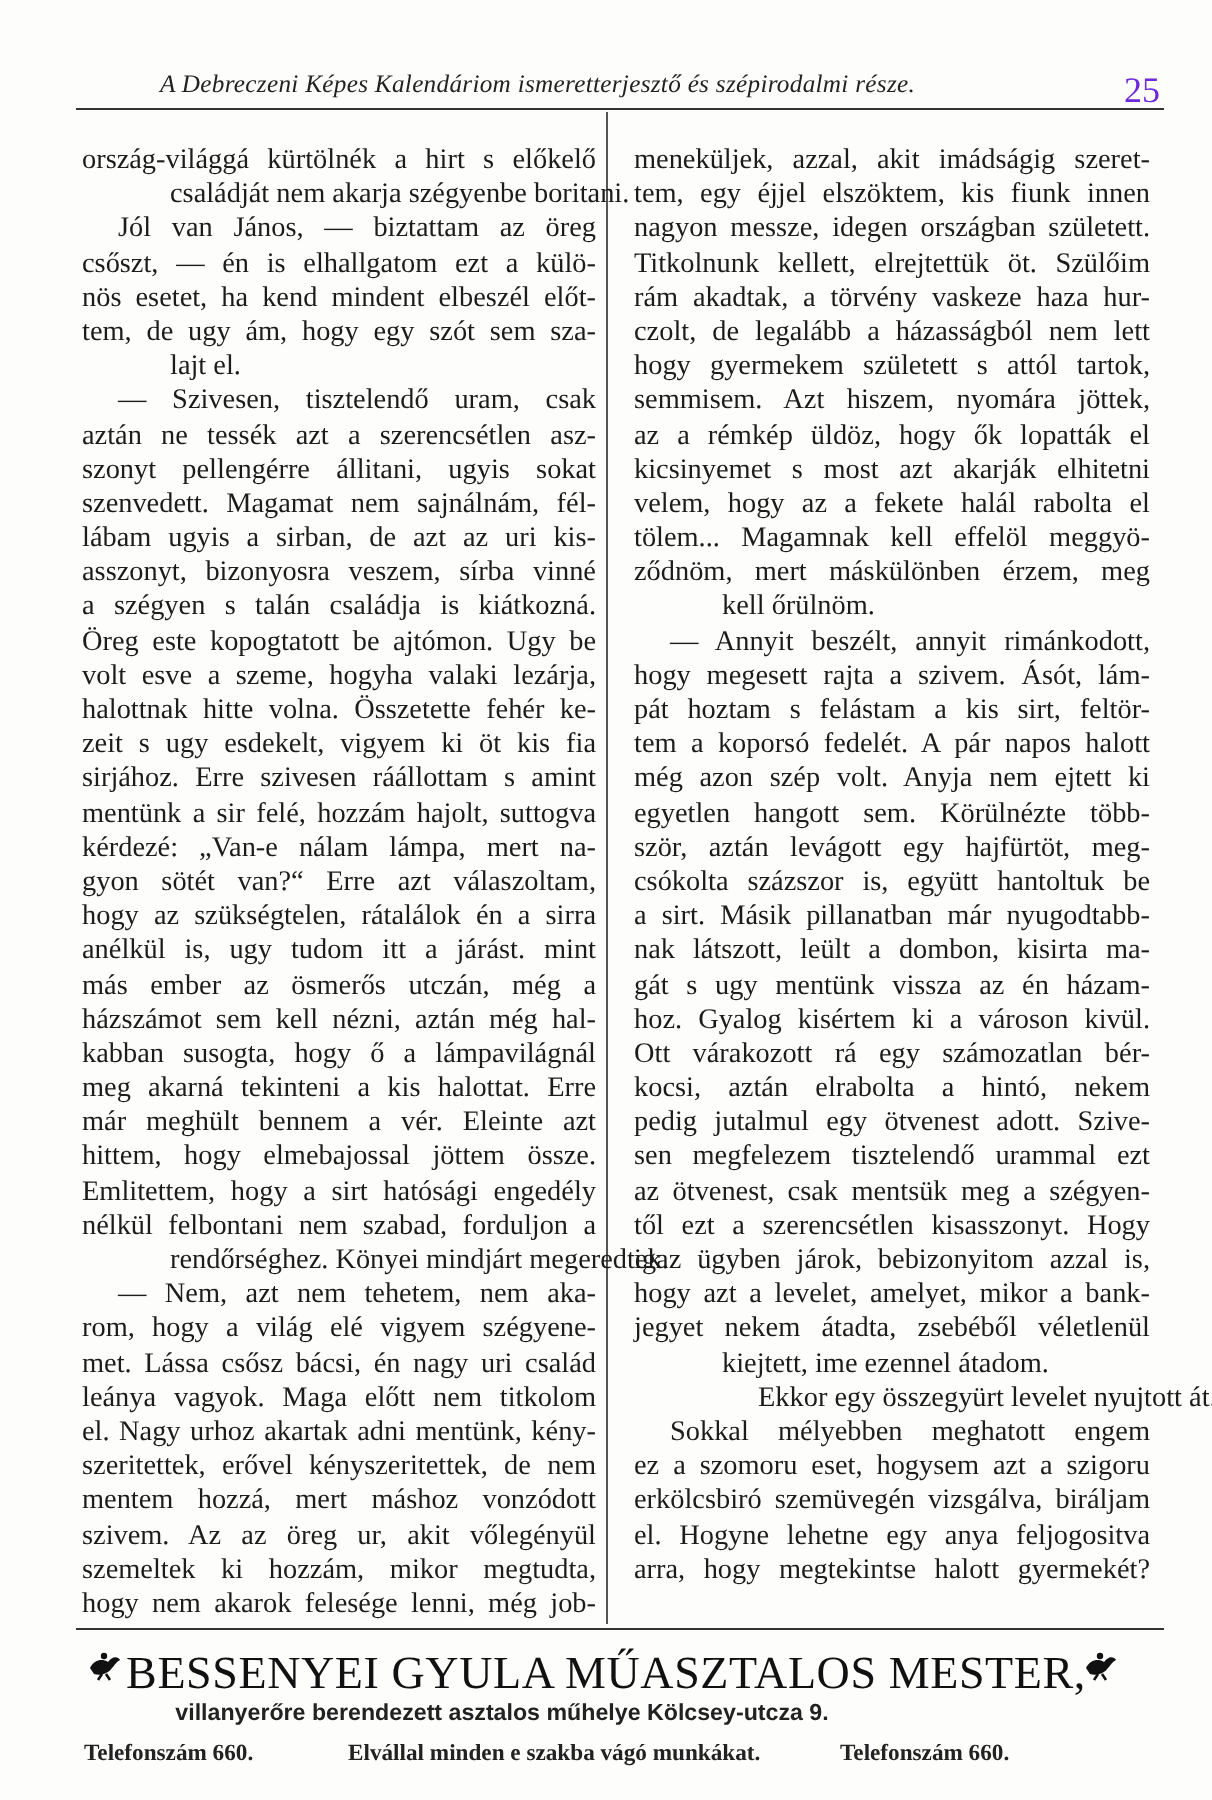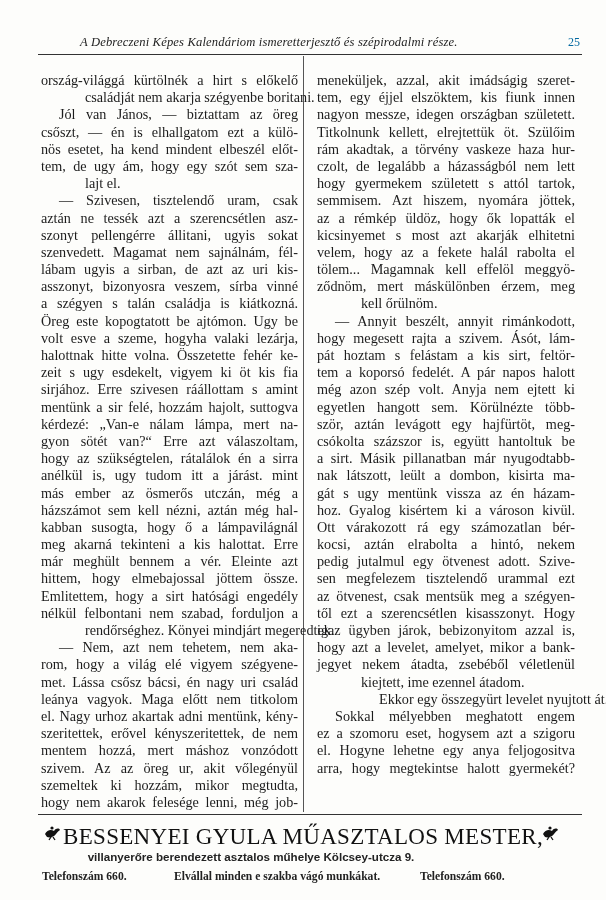--- a/index.html
+++ b/index.html
@@ -11,21 +11,21 @@
     position: absolute; left: 38px; top: 32px; width: 544px; height: 22px;
     border-bottom: 1.5px solid #333;
   }
   .header-title {
     position: absolute; left: 42px; top: 3px;
     font-family: "Liberation Serif", serif; font-style: italic;
     font-size: 12.6px; letter-spacing: 0.15px; color: #222;
   }
   .page-number {
     position: absolute; right: 2px; top: 3px;
-    font-family: "Liberation Serif", serif; font-size: 12px; color: #0369a1;
+    font-family: "Liberation Serif", serif; font-size: 18px; color: #6d28d9;
   }
   .divider {
     position: absolute; left: 303px; top: 56px; width: 1px; height: 756px;
     background: #555;
   }
   .col {
     position: absolute; top: 72px; width: 257px;
     font-family: "Liberation Serif", serif;
     font-size: 14.2px; line-height: 17.2px;
   }
@@ -156,20 +156,21 @@
       <span class="line">sen megfelezem tisztelendő urammal ezt</span>
       <span class="line">az ötvenest, csak mentsük meg a szégyen-</span>
       <span class="line">től ezt a szerencsétlen kisasszonyt. Hogy</span>
       <span class="line">igaz ügyben járok, bebizonyitom azzal is,</span>
       <span class="line">hogy azt a levelet, amelyet, mikor a bank-</span>
       <span class="line">jegyet nekem átadta, zsebéből véletlenül</span>
       <span class="line last">kiejtett, ime ezennel átadom.</span>
       <span class="line indent last">Ekkor egy összegyürt levelet nyujtott át.</span>
       <span class="line indent">Sokkal mélyebben meghatott engem</span>
       <span class="line">ez a szomoru eset, hogysem azt a szigoru</span>
+      <span class="line">erkölcsbiró szemüvegén vizsgálva, biráljam</span>
       <span class="line">el. Hogyne lehetne egy anya feljogositva</span>
       <span class="line">arra, hogy megtekintse halott gyermekét?</span>
     </div>
 
   <div class="bottom-rule"></div>
 
   <div class="ad">
     <svg class="ornament l" viewBox="0 0 18 16">
       <path d="M2 9 C4 5, 8 4, 11 6 C13 3, 16 3, 17 5 C15 6, 14 8, 13 9 C11 12, 7 13, 4 12 Z" fill="#111"></path>
       <path d="M8 12 L6 15 M10 12 L12 15" stroke="#111" stroke-width="1.3"></path>

